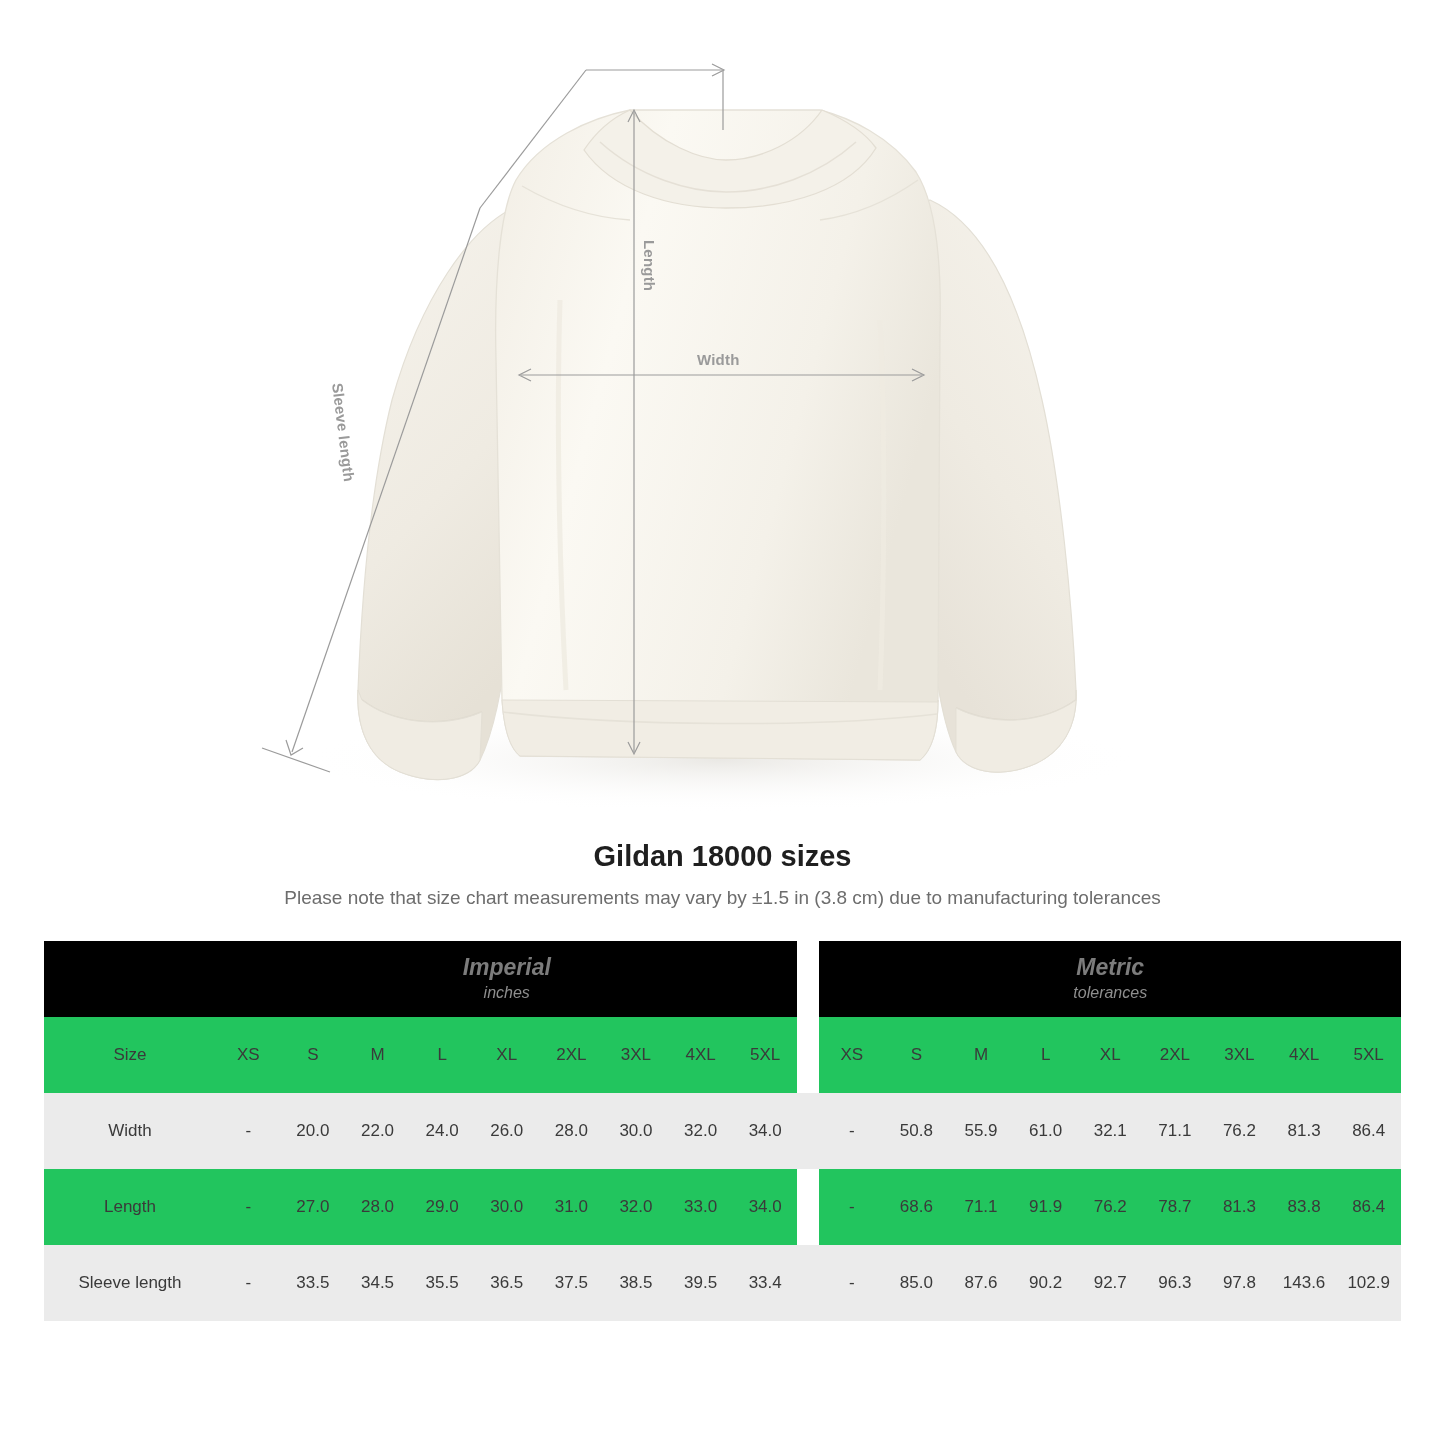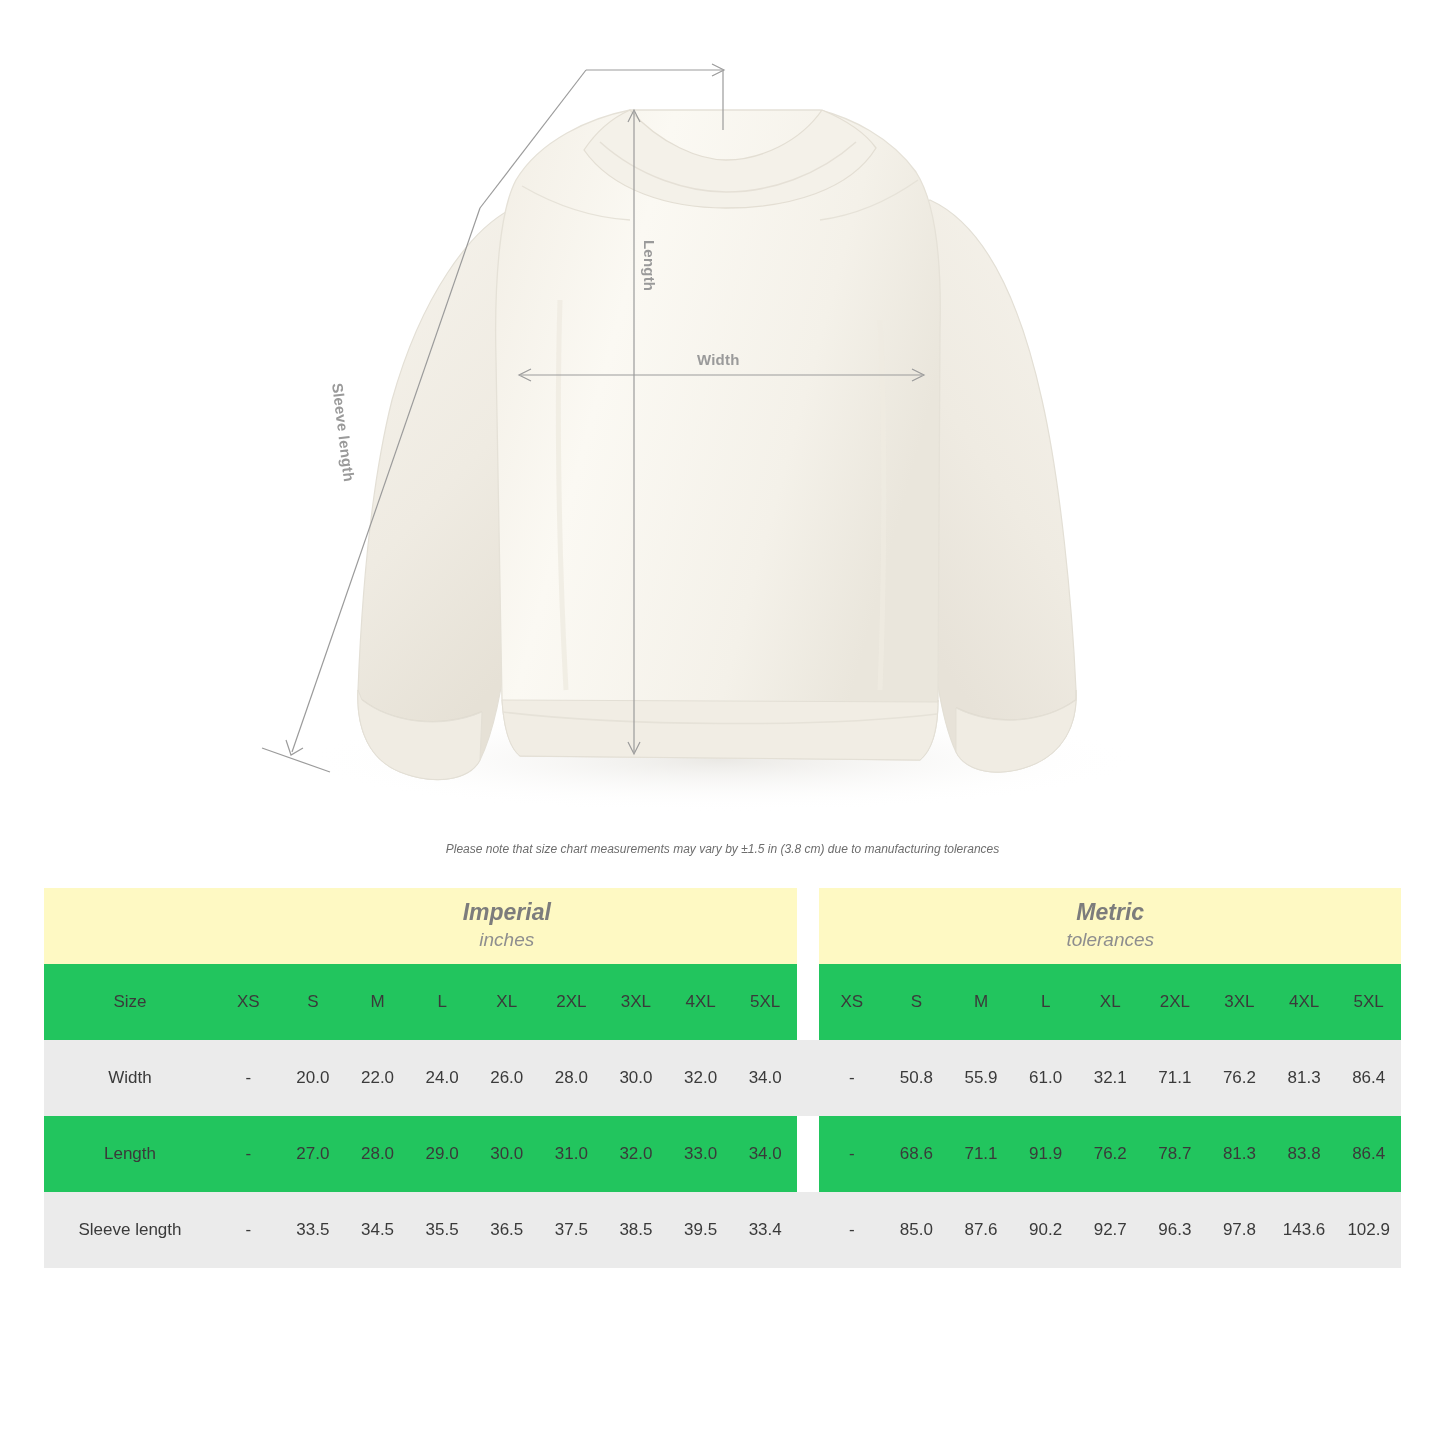--- a/index.html
+++ b/index.html
@@ -61,22 +61,21 @@
     text-align: center;
     margin-top: 10px;
   }
   .chart-title {
     font-size: 29px;
     font-weight: bold;
     color: #1f1f1f;
     margin: 0 0 14px 0;
   }
   .chart-note {
-    font-size: 12px;
-    font-style: italic;
+    font-size: 19px;
     color: #6d6d6d;
     margin: 12px;
   }
 
   
   .table-wrap {
     margin: 32px 44px 0 44px;
     width: 1357px;
   }
   table.size-table {
@@ -88,32 +87,32 @@
   table.size-table th {
     text-align: center;
     vertical-align: middle;
     font-size: 17px;
     color: #3a3a3a;
     font-weight: normal;
     padding: 0;
     height: 76px;
   }
   .unit-header td {
-    background: #fef9c3;
+    background: #000000;
     height: 108px;
   }
   .unit-name {
     font-size: 23px;
     font-style: italic;
     font-weight: bold;
     color: #7c7c7c;
     line-height: 1.25;
   }
   .unit-sub {
-    font-size: 19px;
+    font-size: 16px;
     font-style: italic;
     color: #8e8e8e;
     line-height: 1.4;
   }
   .row-head {
     font-weight: bold;
     color: #3a3a3a;
     font-size: 17.5px;
   }
   .size-row td { background: #22c55e; }
@@ -225,20 +224,21 @@
       <line x1="262" y1="748" x2="330" y2="772"></line>
     </g>
   </svg>
 
   <div class="dim-label vertical" id="label-length">Length</div>
   <div class="dim-label" id="label-width">Width</div>
   <div class="dim-label vertical" id="label-sleeve">Sleeve length</div>
 </div>
 
 <div class="title-block">
+  <h1 class="chart-title">Gildan 18000 sizes</h1>
   <p class="chart-note">Please note that size chart measurements may vary by ±1.5 in (3.8 cm) due to manufacturing tolerances</p>
 </div>
 
 <div class="table-wrap">
   <table class="size-table">
     <colgroup>
       <col class="col-label">
       <col span="9">
       <col class="col-gap">
       <col span="9">

